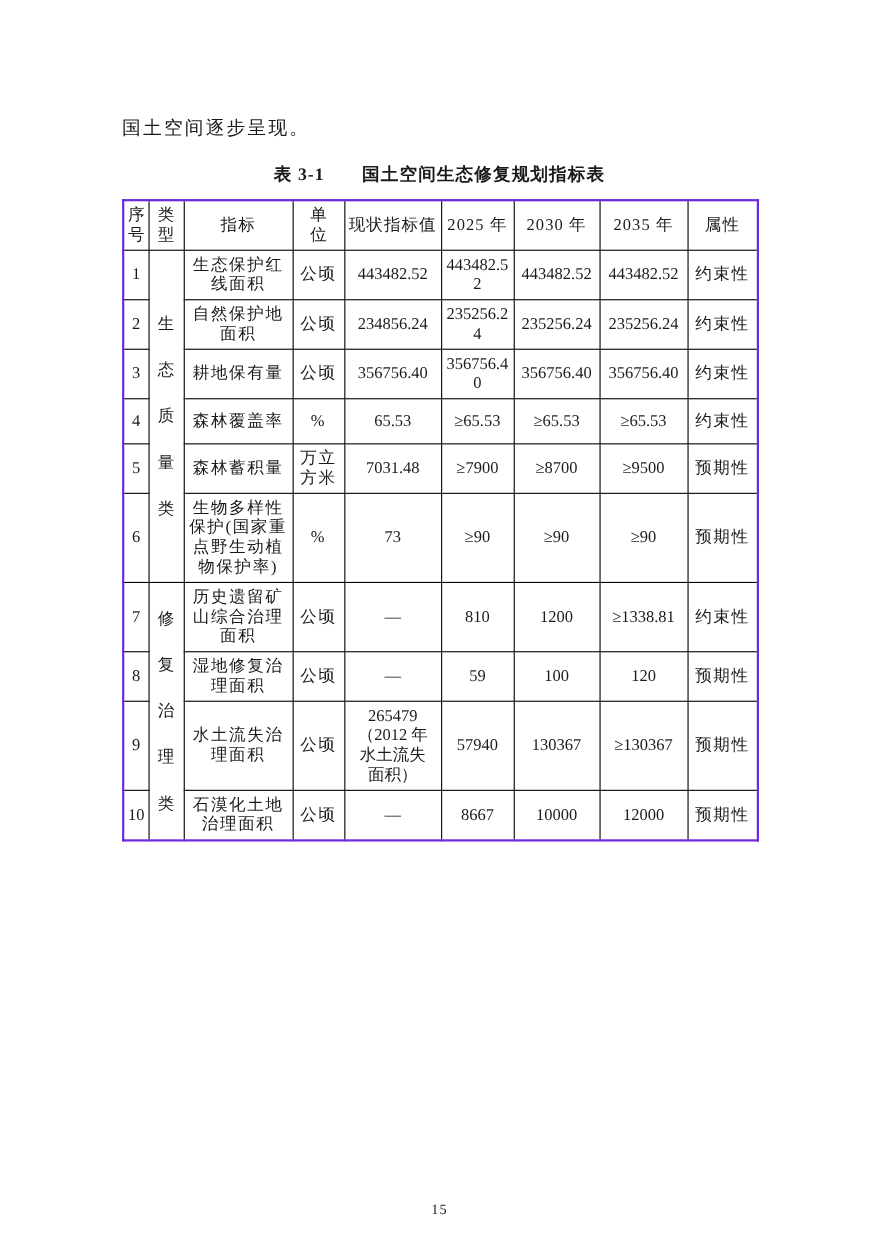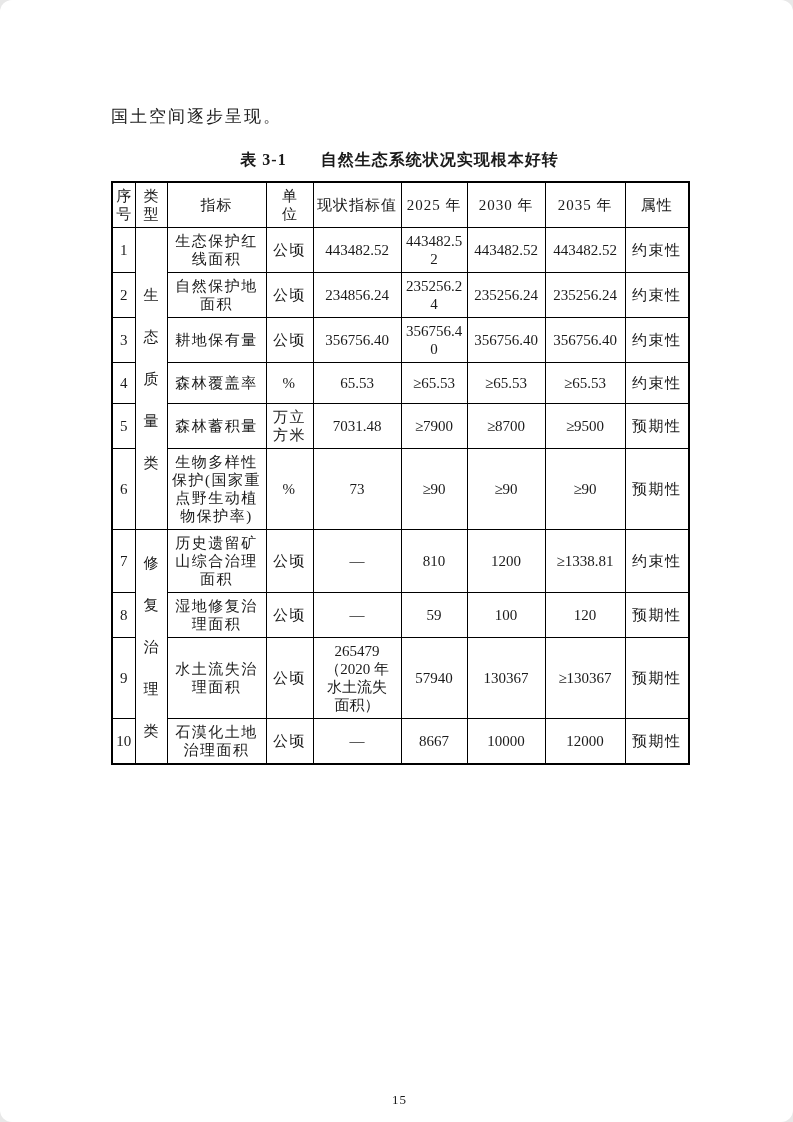--- a/index.html
+++ b/index.html
@@ -5,21 +5,20 @@
   html, body { margin: 0; padding: 0; background: #e8e8e8; }
   .page {
     position: relative;
     width: 793px;
     height: 1122px;
     margin: 0 auto;
     background: #ffffff;
     font-family: "Liberation Serif", "DejaVu Serif", serif;
     color: #1a1a1a;
     overflow: hidden;
-    border-radius: 12px;
   }
   .content {
     position: absolute;
     left: 111px;
     top: 0;
     width: 577px;
   }
   .body-text {
     margin: 0;
     font-size: 17px;
@@ -36,21 +35,21 @@
     font-size: 16px;
     letter-spacing: 1px;
     line-height: 24px;
   }
   .cap-label { margin-right: 34px; }
   table.ind-table {
     border-collapse: collapse;
     margin-top: 9px;
     width: 577px;
     table-layout: fixed;
-    border: 2px solid #000000;
+    border: 2px solid #6d28d9;
   }
   .ind-table td, .ind-table th {
     border: 1px solid #000;
     font-weight: normal;
     font-size: 15px;
     line-height: 18px;
     text-align: center;
     vertical-align: middle;
     padding: 4px 2px;
     height: 32px;
@@ -85,21 +84,21 @@
 </style>
 </head>
 <body>
 
 <div class="page">
   <div class="content">
 
     <p class="body-text tail">国土空间逐步呈现。</p>
 
     <div class="caption">
-      <span class="cap-label">表 3-1</span><span class="cap-title">自然生态系统状况实现根本好转</span>
+      <span class="cap-label">表 3-1</span><span class="cap-title">国土空间生态修复规划指标表</span>
     </div>
 
     <table class="ind-table">
       <colgroup>
         <col style="width:23px">
           <col style="width:32px">
           <col style="width:99px">
         <col style="width:47px">
           <col style="width:88px">
           <col style="width:66px">
@@ -201,21 +200,21 @@
           <td class="col-y25">59</td>
           <td class="col-y30">100</td>
           <td class="col-y35">120</td>
           <td class="col-attr">预期性</td>
         </tr>
         <tr>
           <td class="col-no">9</td>
           <td class="col-ind">水土流失治理面积</td>
           <td class="col-unit">公顷</td>
           <td class="col-cur">265479
-（2020 年
+（2012 年
 水土流失
 面积）</td>
           <td class="col-y25">57940</td>
           <td class="col-y30">130367</td>
           <td class="col-y35">≥130367</td>
           <td class="col-attr">预期性</td>
         </tr>
         <tr>
           <td class="col-no">10</td>
           <td class="col-ind">石漠化土地治理面积</td>

